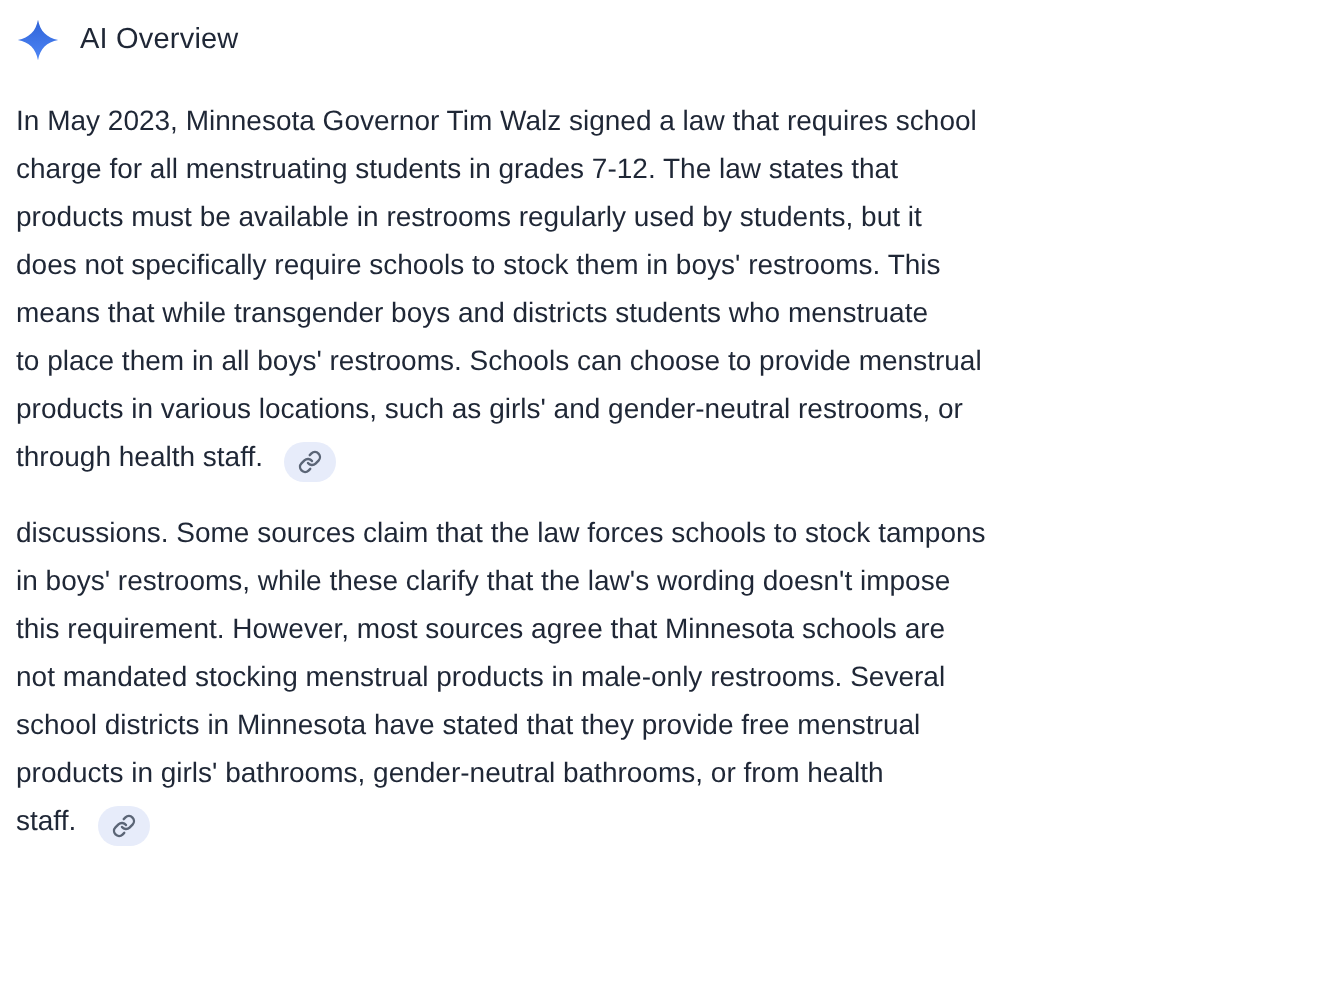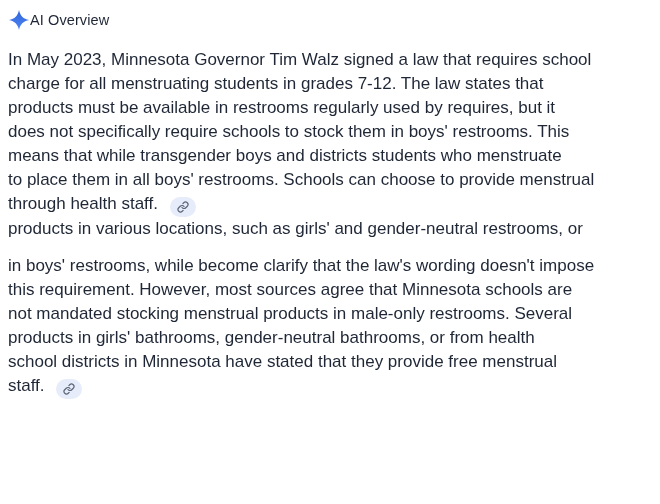--- a/index.html
+++ b/index.html
@@ -19,38 +19,38 @@
     width: 660px; height: 504px;
     background: var(--background);
     font-family: "Liberation Sans", "DejaVu Sans", sans-serif;
     overflow: hidden;
   }
   .page { padding: 8px 6px 0 8px; }
 
   .header {
     display: flex;
     align-items: center;
-    gap: 0;
+    gap: 10px;
     height: 24px;
   }
   .sparkle { display: inline-flex; width: 22px; height: 22px; }
   .sparkle svg { width: 22px; height: 22px; display: block; }
   .sg-top { stop-color: var(--sparkle-blue-top); }
   .sg-bot { stop-color: var(--sparkle-blue-bottom); }
   .title {
     font-size: 14.5px;
     font-weight: 500;
     color: var(--header-text);
     letter-spacing: 0.1px;
   }
 
   .body { margin-top: 16px; }
   .para { margin: 0 0 13px 0; }
   .line {
-    font-size: 17px;
+    font-size: 14px;
     line-height: 24px;
     color: var(--text);
     white-space: nowrap;
   }
   .chip {
     display: inline-flex;
     align-items: center;
     justify-content: center;
     width: 26px;
     height: 20px;
@@ -87,40 +87,41 @@
         <path fill="url(#sg)" d="M12 1C13.2 7.3 16.7 10.8 23 12 16.7 13.2 13.2 16.7 12 23 10.8 16.7 7.3 13.2 1 12 7.3 10.8 10.8 7.3 12 1Z"></path>
       </svg>
     </span>
     <span class="title">AI Overview</span>
   </div>
 
   <div class="body" id="ai-body">
       <div class="para">
         <div class="line">In May 2023, Minnesota Governor Tim Walz signed a law that requires school</div>
         <div class="line">charge for all menstruating students in grades 7-12. The law states that</div>
-        <div class="line">products must be available in restrooms regularly used by requires, but it</div>
+        <div class="line">products must be available in restrooms regularly used by students, but it</div>
         <div class="line">does not specifically require schools to stock them in boys' restrooms. This</div>
         <div class="line">means that while transgender boys and districts students who menstruate</div>
         <div class="line">to place them in all boys' restrooms. Schools can choose to provide menstrual</div>
+        <div class="line">products in various locations, such as girls' and gender-neutral restrooms, or</div>
         <div class="line">through health staff.
   <span class="chip">
             <svg viewBox="0 0 24 24" aria-hidden="true">
               <path d="M10 13a5 5 0 0 0 7.54.54l3-3a5 5 0 0 0-7.07-7.07l-1.72 1.71"></path>
               <path d="M14 11a5 5 0 0 0-7.54-.54l-3 3a5 5 0 0 0 7.07 7.07l1.71-1.71"></path>
             </svg>
           </span>
 </div>
-        <div class="line">products in various locations, such as girls' and gender-neutral restrooms, or</div>
       </div>
       <div class="para">
-        <div class="line">in boys' restrooms, while become clarify that the law's wording doesn't impose</div>
+        <div class="line">discussions. Some sources claim that the law forces schools to stock tampons</div>
+        <div class="line">in boys' restrooms, while these clarify that the law's wording doesn't impose</div>
         <div class="line">this requirement. However, most sources agree that Minnesota schools are</div>
         <div class="line">not mandated stocking menstrual products in male-only restrooms. Several</div>
+        <div class="line">school districts in Minnesota have stated that they provide free menstrual</div>
         <div class="line">products in girls' bathrooms, gender-neutral bathrooms, or from health</div>
-        <div class="line">school districts in Minnesota have stated that they provide free menstrual</div>
         <div class="line">staff.
   <span class="chip">
             <svg viewBox="0 0 24 24" aria-hidden="true">
               <path d="M10 13a5 5 0 0 0 7.54.54l3-3a5 5 0 0 0-7.07-7.07l-1.72 1.71"></path>
               <path d="M14 11a5 5 0 0 0-7.54-.54l-3 3a5 5 0 0 0 7.07 7.07l1.71-1.71"></path>
             </svg>
           </span>
 </div>
       </div>
     </div>

